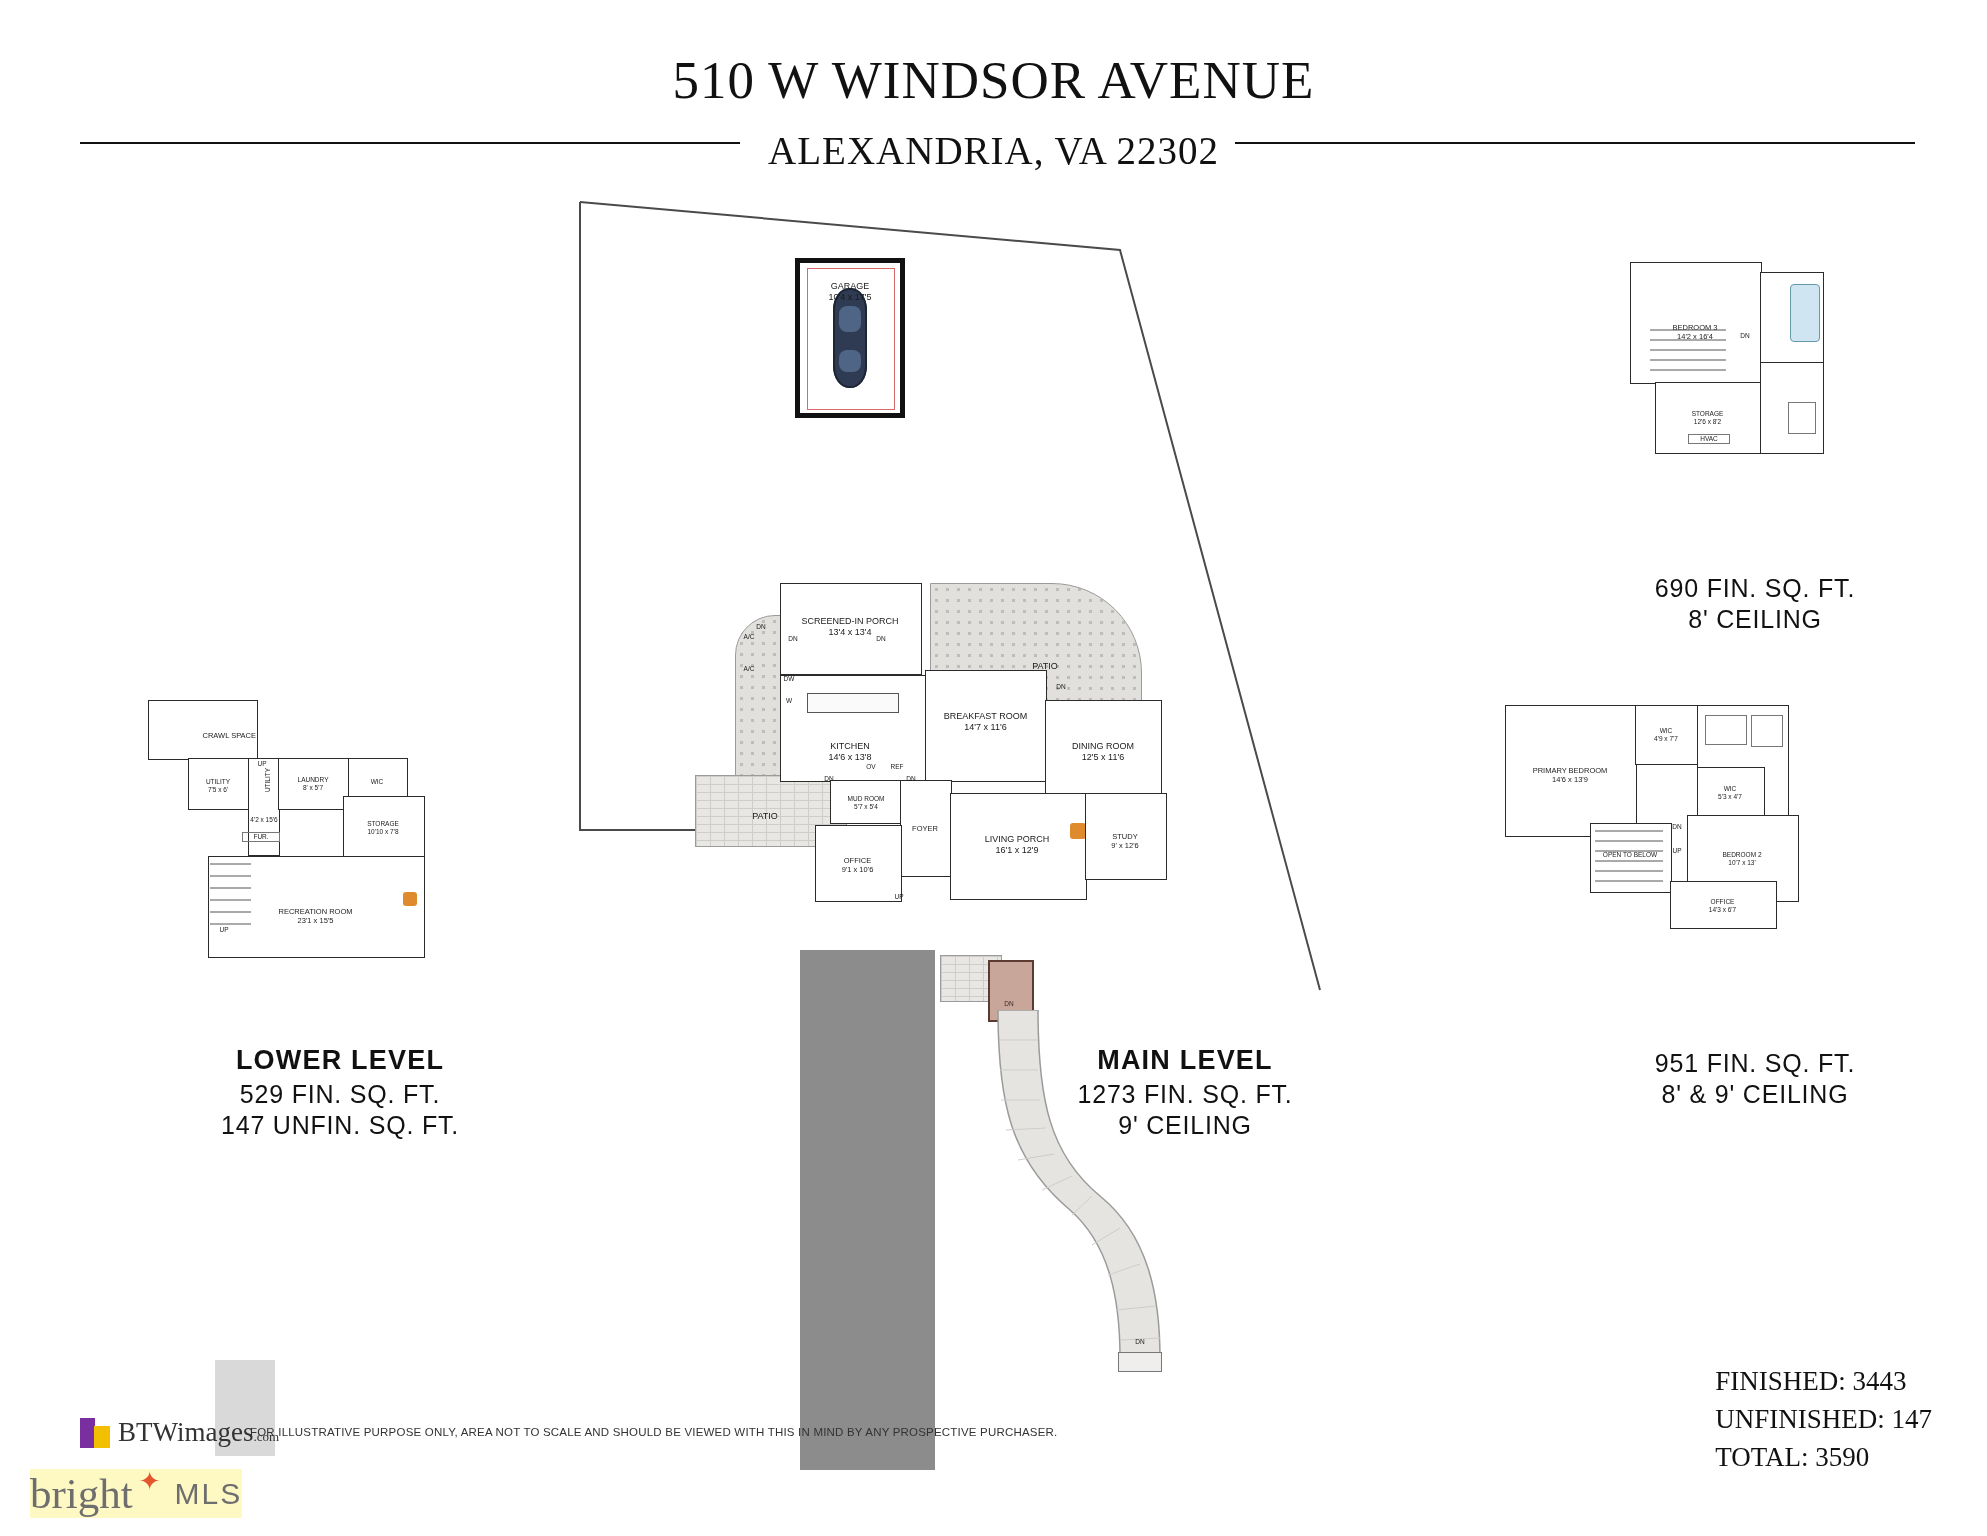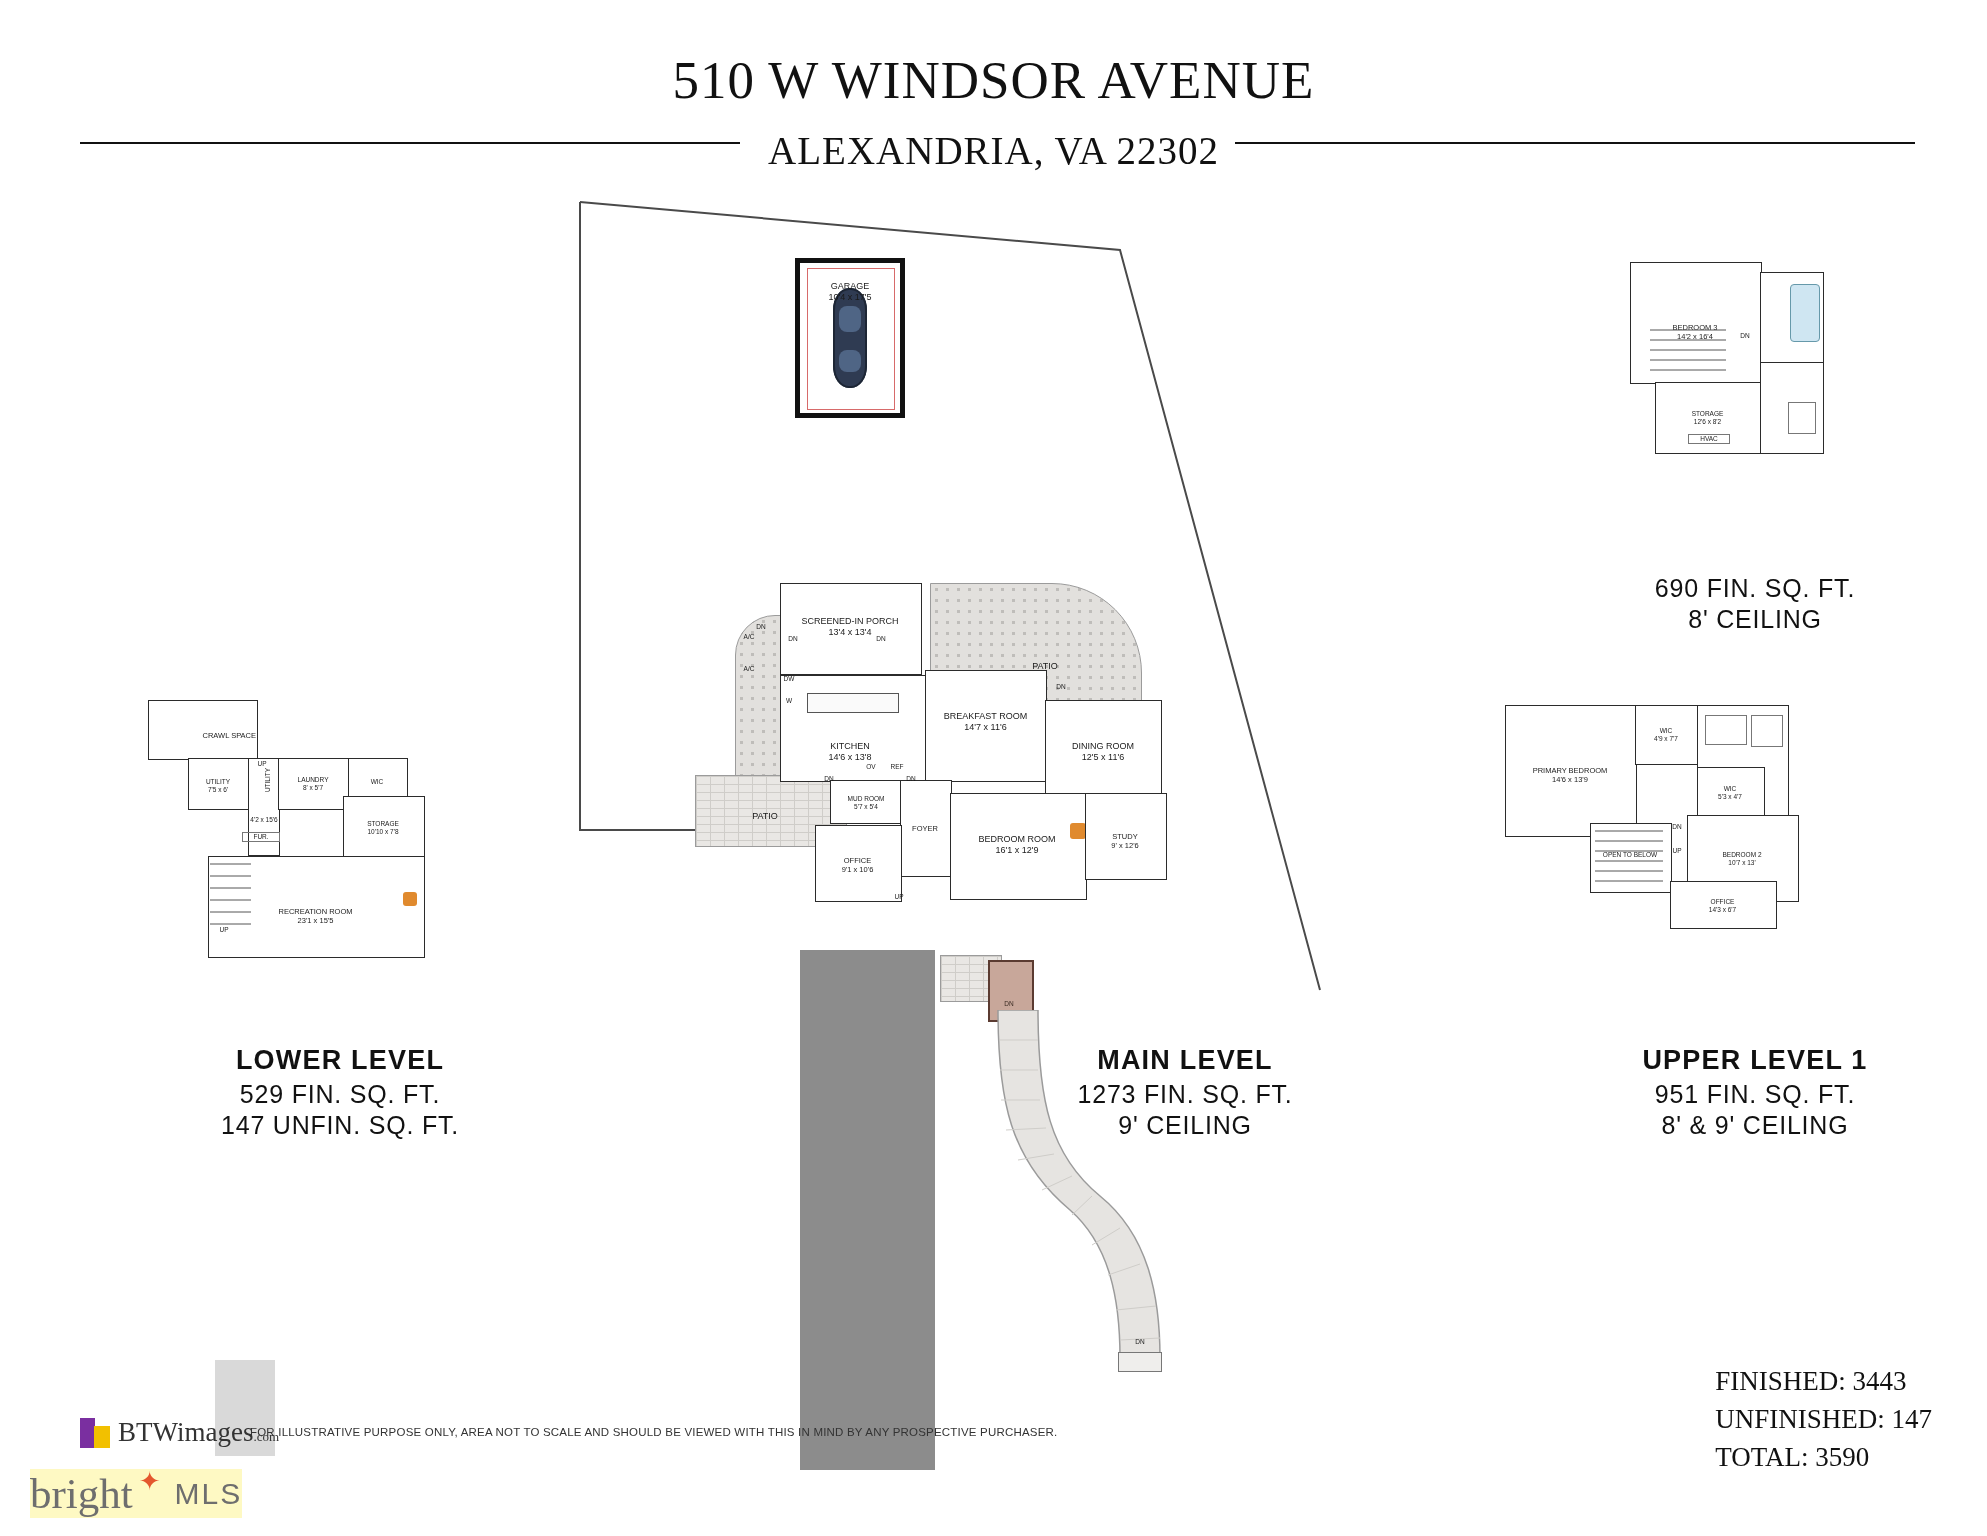--- a/index.html
+++ b/index.html
@@ -158,21 +158,21 @@
     <span>FOYER</span>
   </div>
 
   <div class="room" style="left:55px;top:250px;width:85px;height:75px;"></div>
   <div class="lbl tiny" style="left:55px;top:272px;width:85px;">
     <span>OFFICE</span><br><span>9'1 x 10'6</span>
   </div>
 
   <div class="room" style="left:190px;top:218px;width:135px;height:105px;"></div>
   <div class="lbl" style="left:192px;top:248px;width:130px;">
-    <span>BEDROOM ROOM</span><br><span>16'1 x 12'9</span>
+    <span>LIVING PORCH</span><br><span>16'1 x 12'9</span>
   </div>
   <div class="abs" style="left:310px;top:248px;width:16px;height:16px;background:#e08a2e;border-radius:3px;"></div>
 
   <div class="room" style="left:325px;top:218px;width:80px;height:85px;"></div>
   <div class="lbl tiny" style="left:325px;top:248px;width:80px;">
     <span>STUDY</span><br><span>9' x 12'6</span>
   </div>
 
   <div class="lbl mini" style="left:-10px;top:48px;width:22px;">DN</div>
   <div class="lbl mini" style="left:22px;top:60px;width:22px;">DN</div>
@@ -356,21 +356,20 @@
   <div class="sq">1273 FIN. SQ. FT.</div>
   <div class="sq2">9' CEILING</div>
 </div>
 
 <div class="cap" style="left:1545px;top:570px;">
   <div class="sq">690 FIN. SQ. FT.</div>
   <div class="sq2">8' CEILING</div>
 </div>
 
 <div class="cap" style="left:1545px;top:1045px;">
-  <div class="name">UPPER LEVEL 1</div>
   <div class="sq">951 FIN. SQ. FT.</div>
   <div class="sq2">8' &amp; 9' CEILING</div>
 </div>
 
 <div class="abs" id="totals">
   <div>FINISHED: 3443</div>
   <div>UNFINISHED: 147</div>
   <div>TOTAL: 3590</div>
 </div>
 

